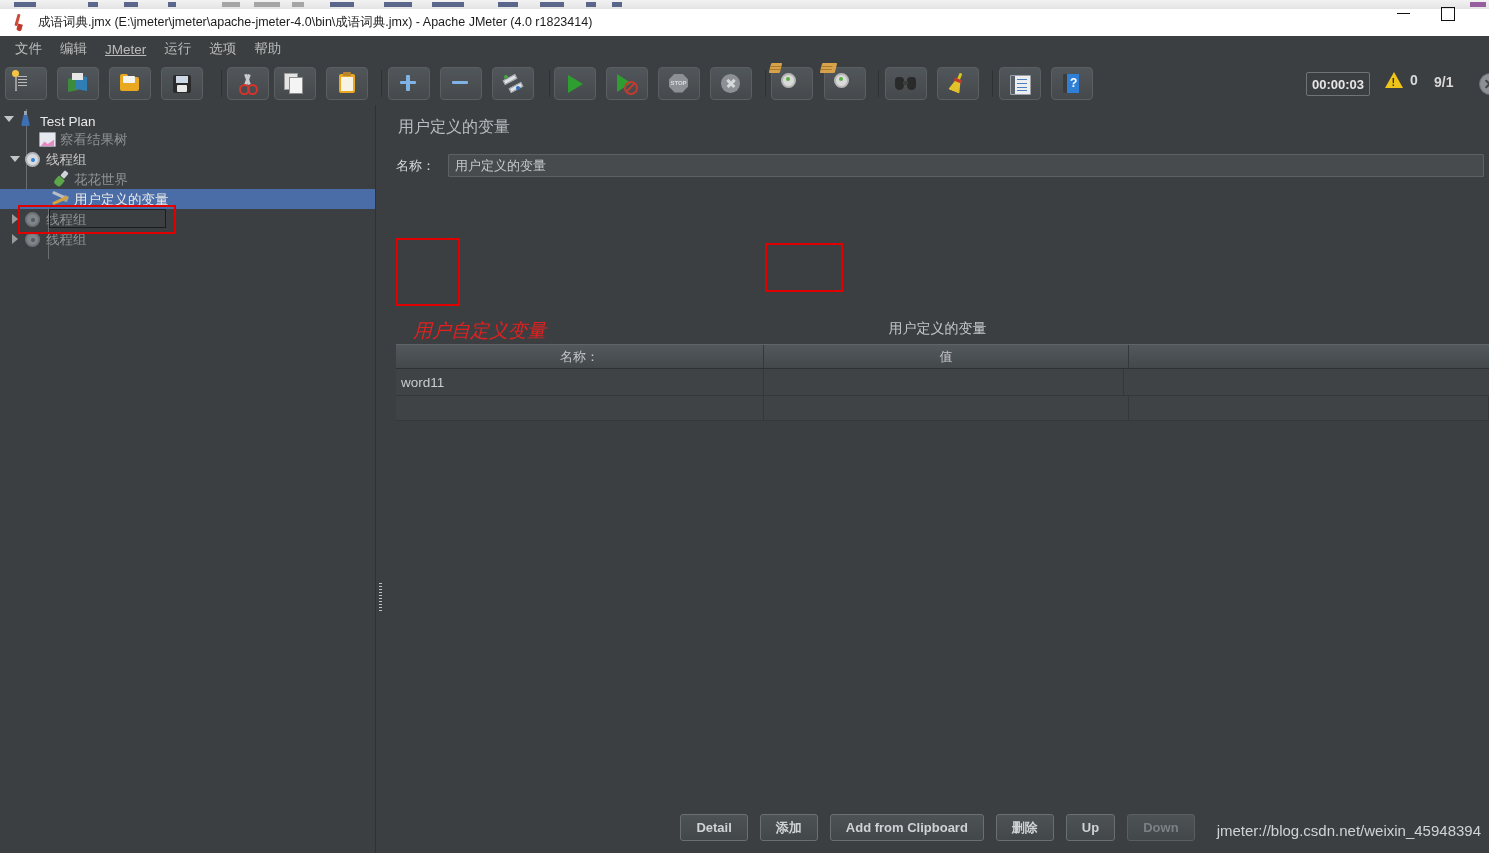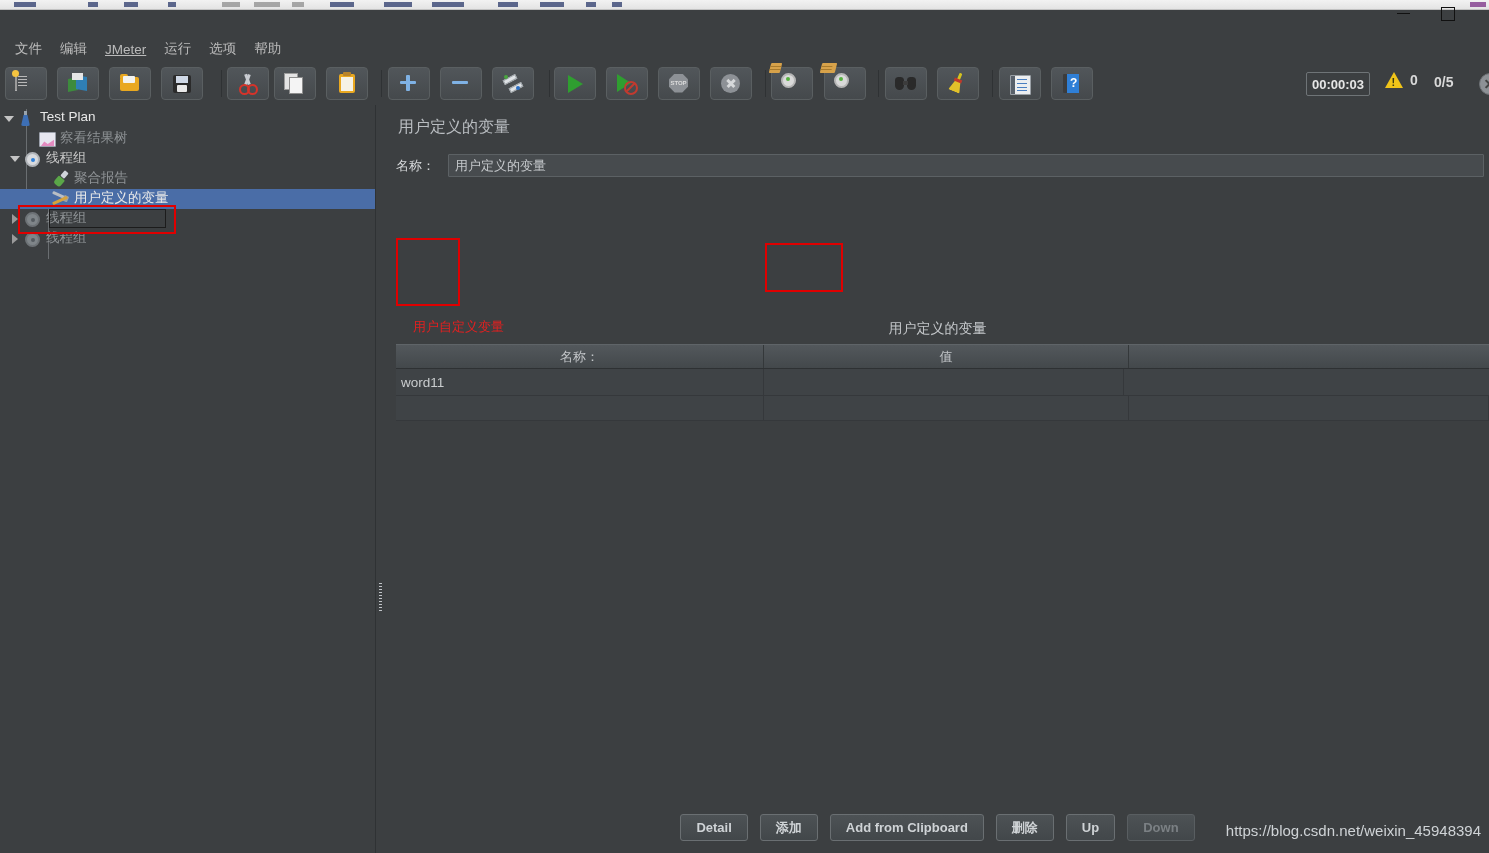--- a/index.html
+++ b/index.html
@@ -125,21 +125,21 @@
   .warn-tri:after{content:"!";position:absolute;left:-2.5px;top:4px;font-size:11px;font-weight:bold;color:#3a3a10;font-family:"Liberation Sans",sans-serif;}
   .warn-count{font-size:14px;font-weight:bold;color:#d9d9d9;}
   .thread-count{position:absolute;top:74px;left:1434px;font-size:14px;font-weight:bold;color:#d9d9d9;}
   .edge-circle{position:absolute;top:73px;left:1479px;width:20px;height:20px;border-radius:50%;
     background:#8d9196;border:1px solid #6c7074;}
   .edge-circle:before,.edge-circle:after{content:"";position:absolute;left:4px;top:9px;width:11px;height:2px;background:#444;}
   .edge-circle:before{transform:rotate(45deg);} .edge-circle:after{transform:rotate(-45deg);}
 
   
   .treepanel{position:absolute;left:0;top:105px;width:375px;height:748px;background:#3c3f41;overflow:hidden;}
-  .tree-row{position:relative;height:20px;display:flex;align-items:flex-start;white-space:nowrap;}
+  .tree-row{position:relative;height:20px;display:flex;align-items:flex-end;white-space:nowrap;}
   .tree-row.selected{background:#4a6da7;}
   .tw{width:14px;height:20px;display:flex;align-items:center;justify-content:center;flex:0 0 auto;}
   .tw .arrow-down{width:0;height:0;border-left:5px solid transparent;border-right:5px solid transparent;border-top:6px solid #c4c4c4;}
   .tw .arrow-right{width:0;height:0;border-top:5px solid transparent;border-bottom:5px solid transparent;border-left:6px solid #9a9a9a;}
   .ticon{width:20px;height:20px;position:relative;flex:0 0 auto;margin-right:4px;}
   .tlabel{font-size:13.5px;color:#c7c7c7;}
   .tlabel.dim{color:#8e9295;}
   .tlabel.white{color:#e8e8e8;}
 
   
@@ -160,21 +160,21 @@
   .ti-pipette .g{position:absolute;left:2px;top:6px;width:8px;height:9px;background:#5aa648;transform:rotate(40deg);border-radius:1px 1px 3px 3px;}
   .ti-tools{position:absolute;left:2px;top:3px;width:17px;height:15px;}
   .ti-tools .w{position:absolute;left:0;top:2px;width:16px;height:3px;background:#b9bec4;transform:rotate(24deg);border-radius:1px;}
   .ti-tools .s{position:absolute;left:0;top:7px;width:16px;height:3px;background:#d6a23c;transform:rotate(-24deg);border-radius:1px;}
   .ti-tools .w:after{content:"";position:absolute;right:-1px;top:-1.5px;width:5px;height:6px;background:#9aa0a6;border-radius:1px;}
   .tree-line{position:absolute;width:1px;background:#6a6e71;}
 
   
   .redbox{position:absolute;border:2px solid #e00000;box-sizing:border-box;pointer-events:none;}
   .selbox{position:absolute;border:1px solid #1c1c1c;box-sizing:border-box;pointer-events:none;}
-  .red-note{position:absolute;color:#e22020;font-size:13px;}
+  .red-note{position:absolute;color:#e22020;font-size:19px;font-style:italic;}
 
   
   .splitter{position:absolute;left:375px;top:105px;width:10px;height:748px;background:#3c3f41;
     border-left:1px solid #2f3234;border-right:1px solid #2f3234;}
   .splitter .grip{position:absolute;left:3px;top:478px;width:3px;height:28px;
     background:repeating-linear-gradient(#c0c4c8 0 1px,transparent 1px 3px);}
 
   
   .mainpanel{position:absolute;left:386px;top:105px;width:1103px;height:748px;background:#3c3f41;overflow:hidden;}
   .panel-title{position:absolute;left:12px;top:12px;font-size:16px;color:#b9bdc1;}
@@ -224,20 +224,27 @@
     <span class="tick" style="left:330px;width:24px;"></span>
     <span class="tick" style="left:384px;width:28px;"></span>
     <span class="tick" style="left:432px;width:32px;"></span>
     <span class="tick" style="left:498px;width:20px;"></span>
     <span class="tick" style="left:540px;width:24px;"></span>
     <span class="tick" style="left:586px;width:10px;"></span>
     <span class="tick" style="left:612px;width:10px;"></span>
     <span class="tick purple" style="left:1470px;width:16px;"></span>
   </div>
 
+  <div class="titlebar">
+    <span class="title-icon">
+      <i class="flask"></i>
+        <i class="flask2"></i>
+    </span>
+    <span class="title-text">成语词典.jmx (E:\jmeter\jmeter\apache-jmeter-4.0\bin\成语词典.jmx) - Apache JMeter (4.0 r1823414)</span>
+  </div>
   <div class="win-ctrl win-min">
     <span class="bar"></span>
   </div>
   <div class="win-ctrl win-max">
     <span class="box"></span>
   </div>
 
   <div class="menubar">
     <div class="menu-item">文件</div>
     <div class="menu-item">编辑</div>
@@ -356,21 +363,21 @@
           </span>
         </span>
       </div>
   </div>
 
   <div class="timer">00:00:03</div>
   <div class="warn-wrap">
     <span class="warn-tri"></span>
     <span class="warn-count">0</span>
   </div>
-  <div class="thread-count">0/5</div>
+  <div class="thread-count">9/1</div>
   <div class="edge-circle"></div>
 
   <div class="treepanel">
     <div class="tree-line" style="left:26px;top:4px;height:100px;"></div>
     <div class="tree-line" style="left:48px;top:84px;height:70px;"></div>
 
     <div class="tree-row" style="margin-top:4px;padding-left:2px">
       <span class="tw">
           <span class="arrow-down"></span>
         </span>
@@ -405,21 +412,21 @@
     </div>
 
     <div class="tree-row" style="padding-left:36px">
       <span class="tw"></span>
       <span class="ticon">
           <span class="ti-pipette">
             <span class="t"></span>
             <span class="g"></span>
           </span>
         </span>
-      <span class="tlabel dim">聚合报告</span>
+      <span class="tlabel dim">花花世界</span>
     </div>
 
     <div class="tree-row selected" style="padding-left:36px">
       <span class="tw"></span>
       <span class="ticon">
           <span class="ti-tools">
             <span class="w"></span>
             <span class="s"></span>
           </span>
         </span>
@@ -488,14 +495,14 @@
       <div class="jbtn">删除</div>
       <div class="jbtn">Up</div>
       <div class="jbtn disabled">Down</div>
     </div>
   </div>
 
   <div class="redbox" style="left:396px;top:238px;width:64px;height:68px;"></div>
   <div class="redbox" style="left:765px;top:243px;width:78px;height:49px;"></div>
   <div class="red-note" style="left:413px;top:318px;">用户自定义变量</div>
 
-  <div class="watermark">https://blog.csdn.net/weixin_45948394</div>
+  <div class="watermark">jmeter://blog.csdn.net/weixin_45948394</div>
 </div>
 
 </body></html>

